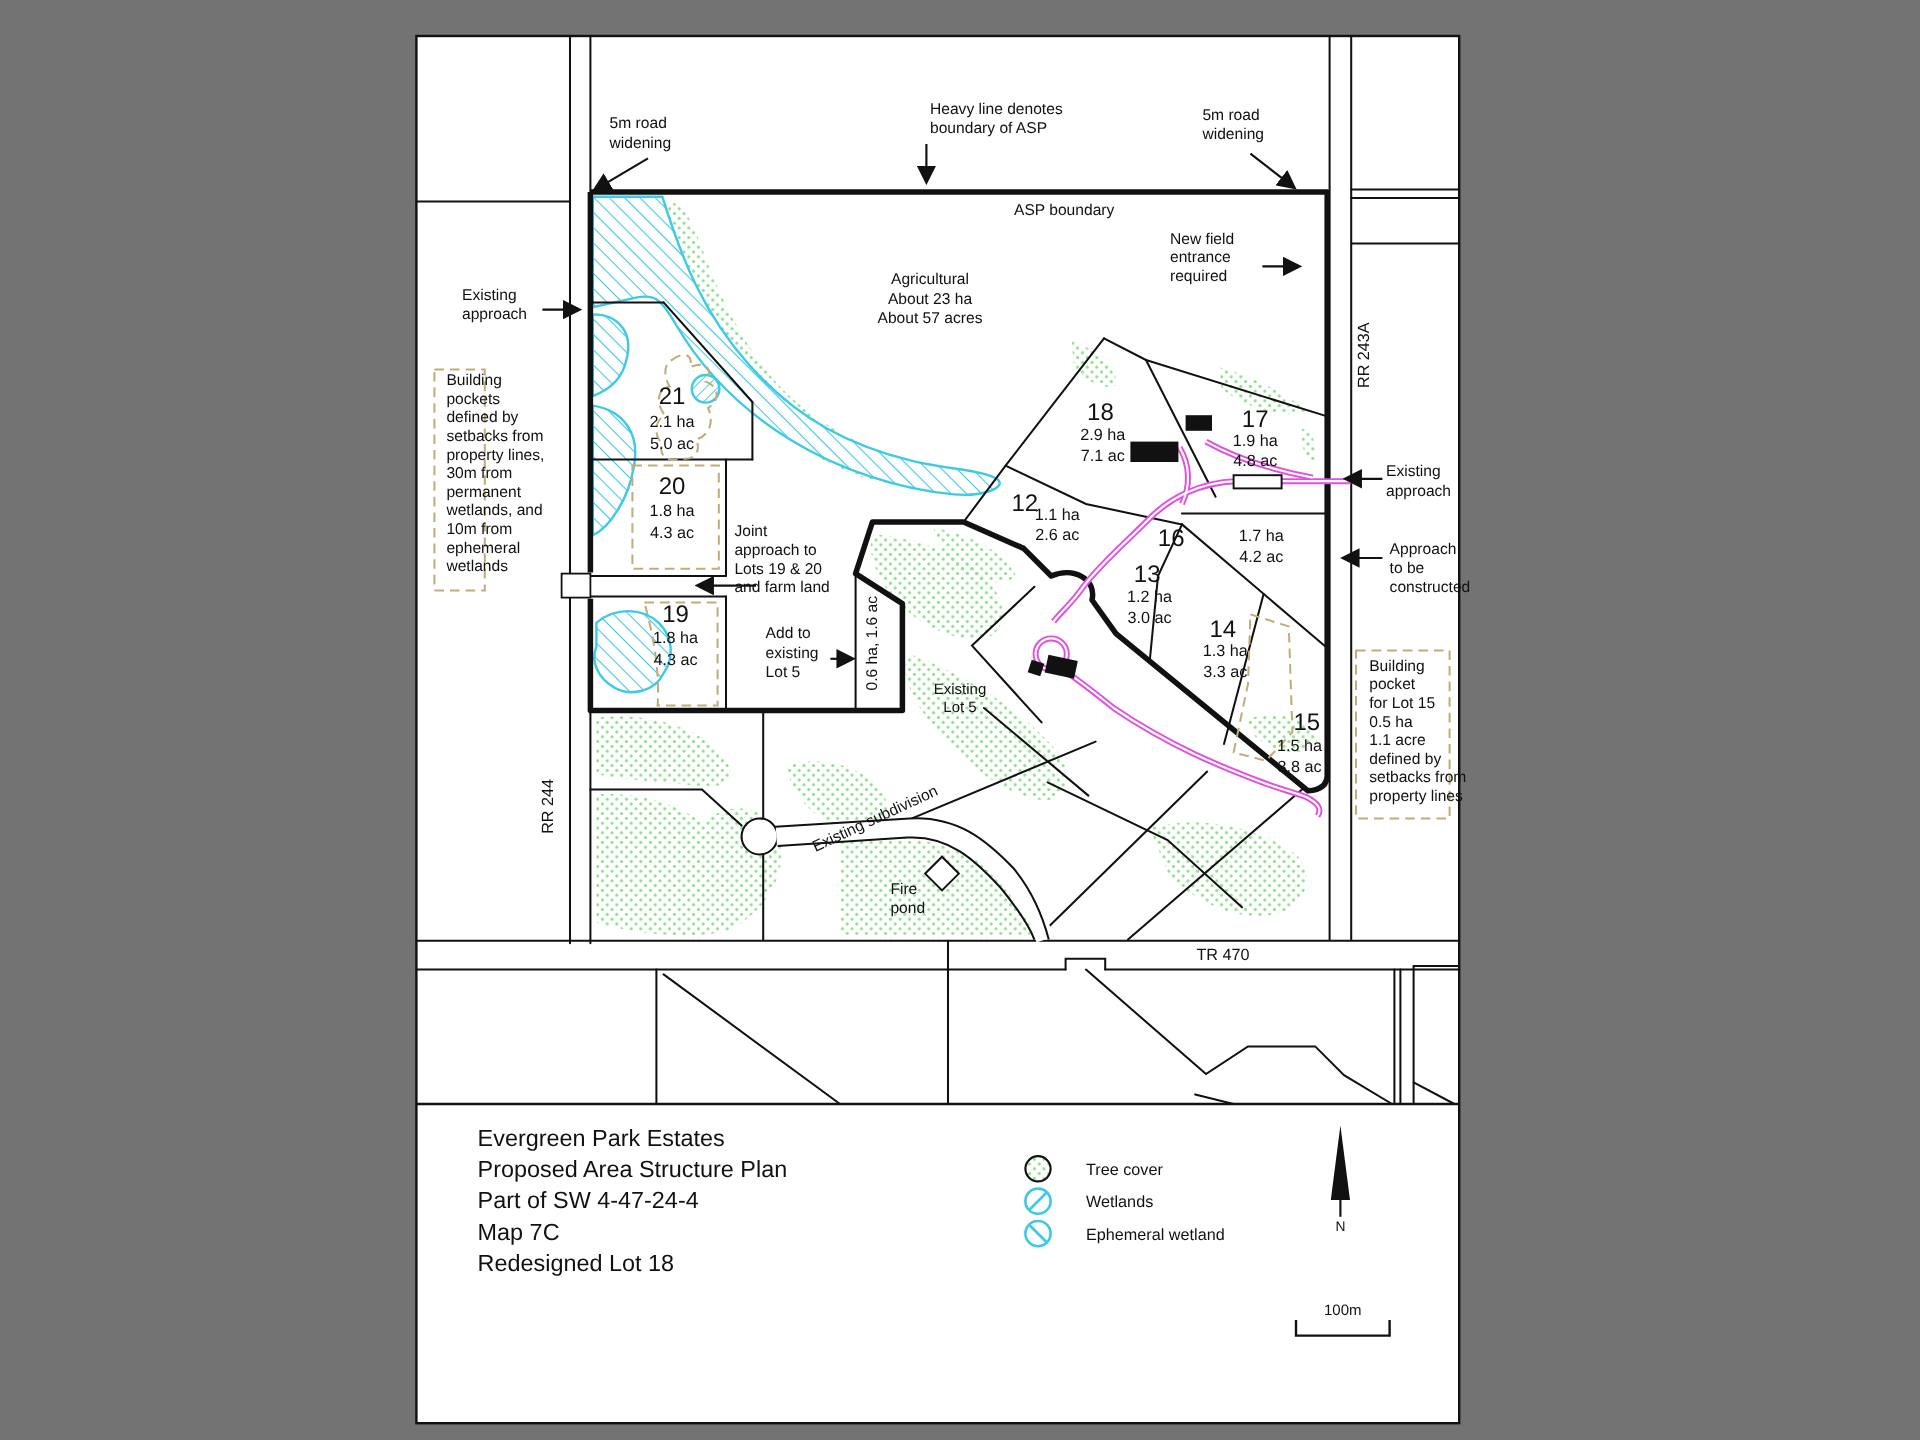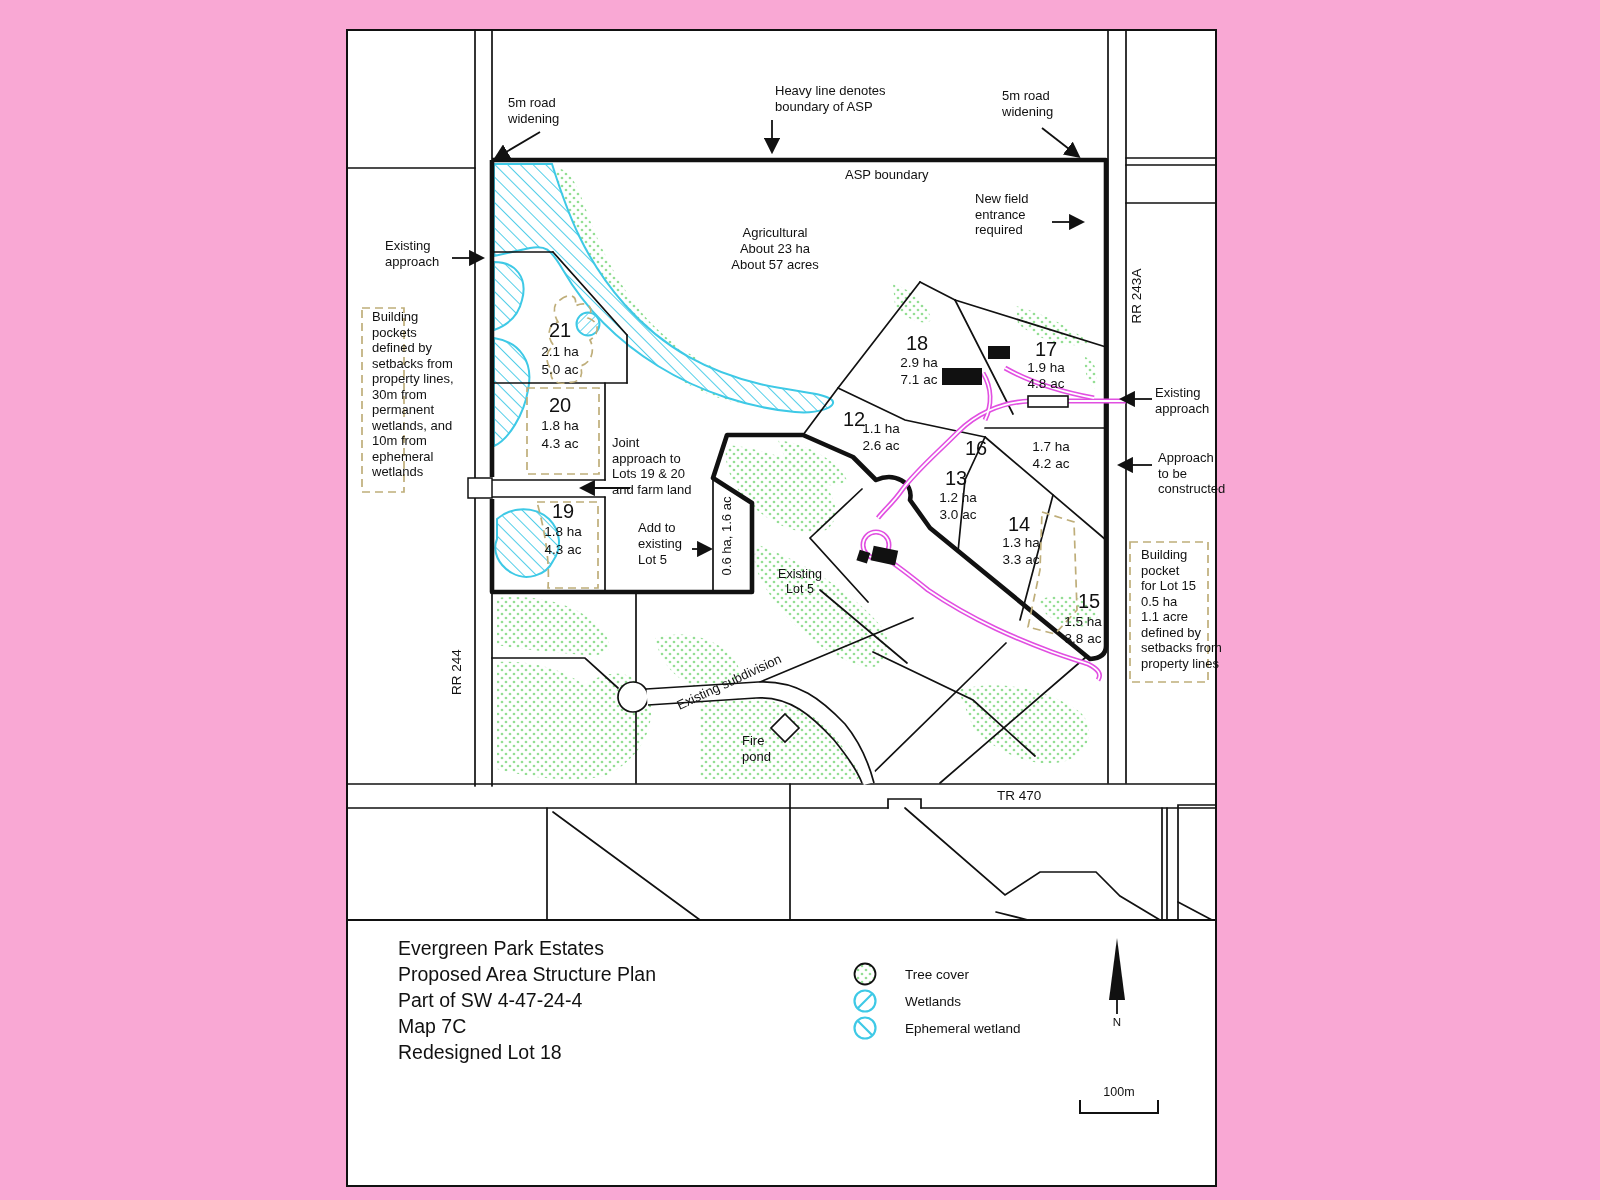--- a/index.html
+++ b/index.html
@@ -1,16 +1,16 @@
 <!DOCTYPE html>
 <html><head>
 <meta charset="utf-8">
 <style>
   html,body{margin:0;padding:0;background:#ffffff;}
-  .page{position:relative;width:1600px;height:1200px;background:#f9a8d4;overflow:hidden;
+  .page{position:relative;width:1600px;height:1200px;background:#737373;overflow:hidden;
         font-family:"Liberation Sans", sans-serif;}
   svg{position:absolute;left:0;top:0;}
   text{font-family:"Liberation Sans", sans-serif;fill:#111;}
 </style>
 </head>
 <body>
 
 <div class="page">
 <svg width="1600" height="1200" viewBox="0 0 1600 1200">
   <defs>

